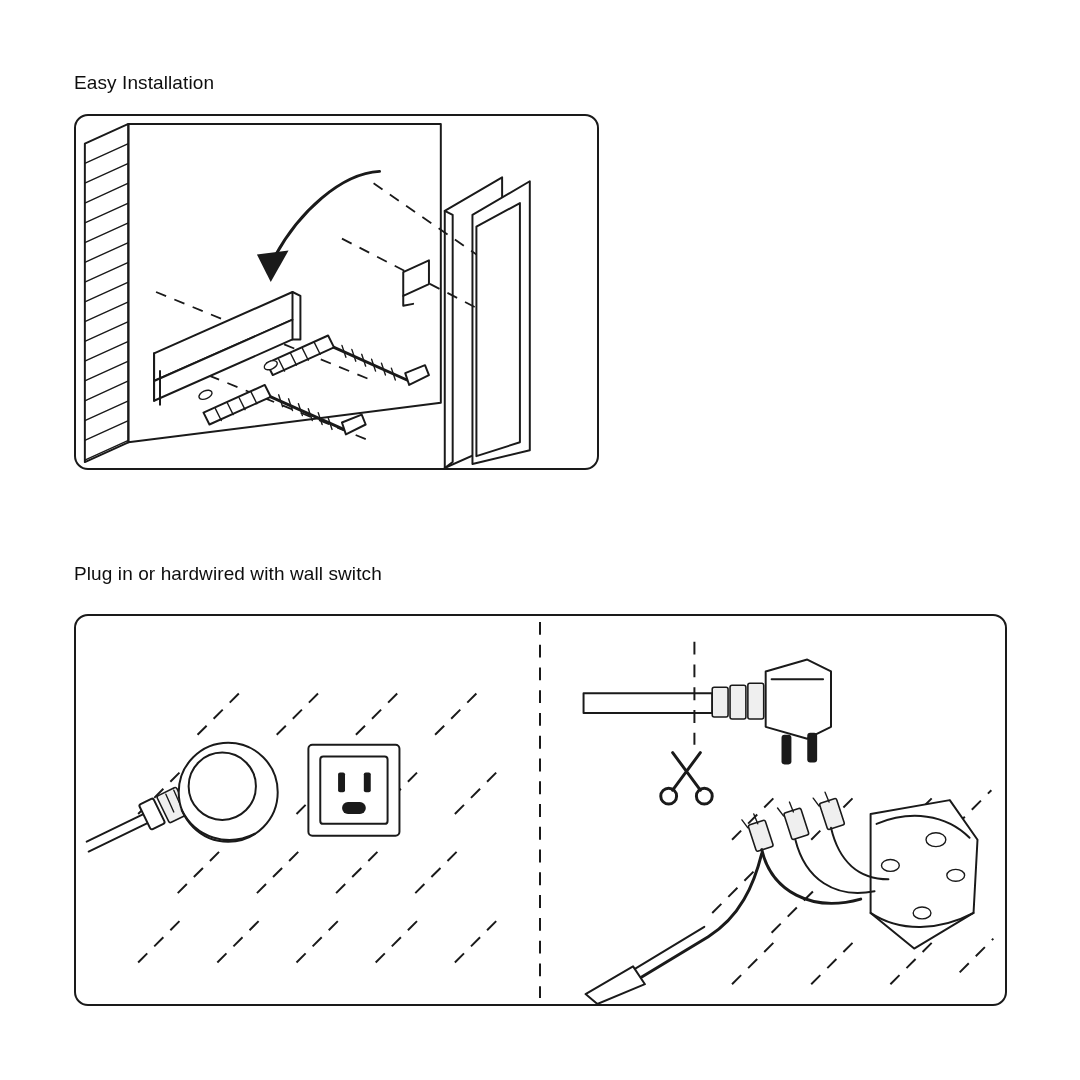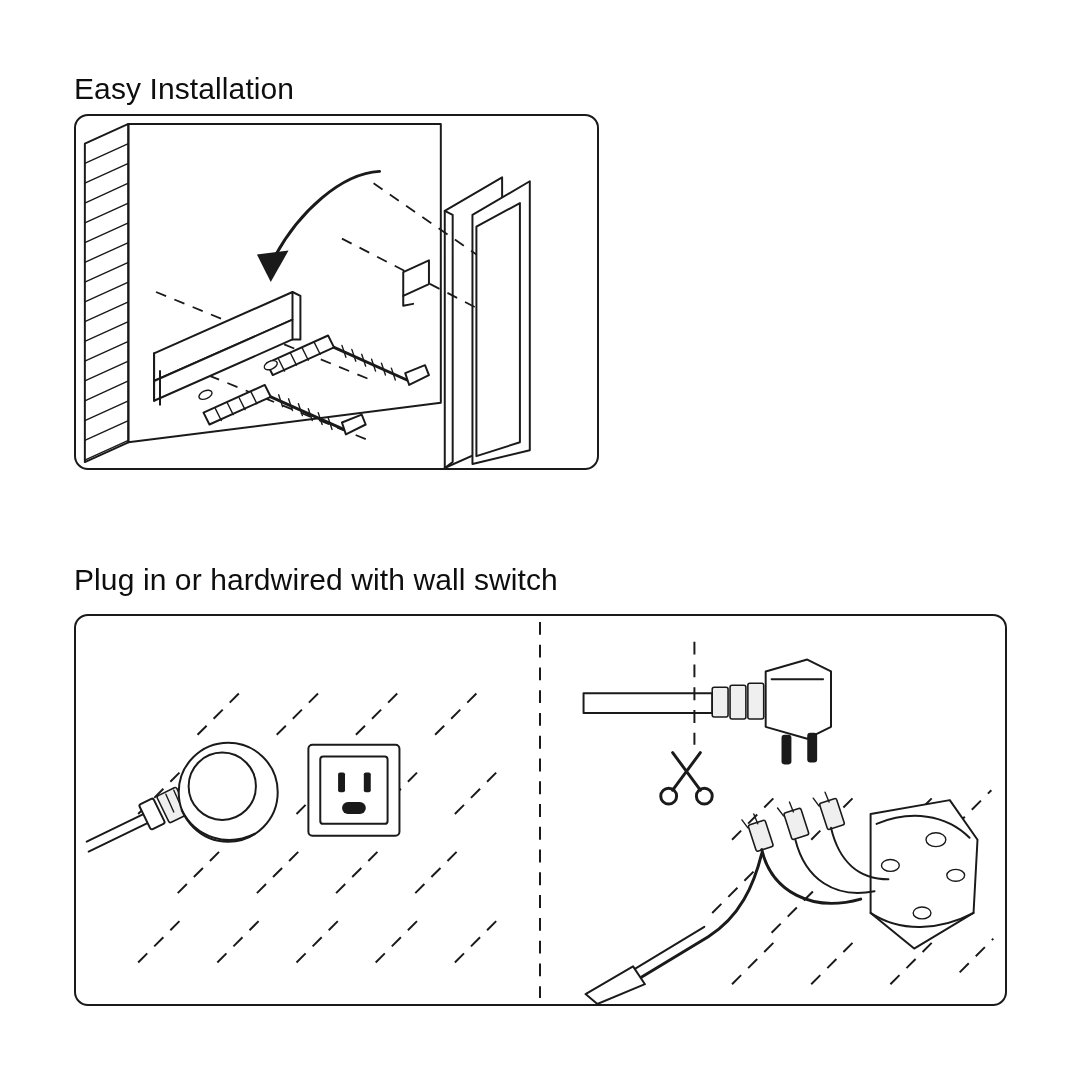--- a/index.html
+++ b/index.html
@@ -15,21 +15,21 @@
     overflow: hidden;
     position: relative;
   }
   .page {
     position: absolute;
     inset: 0;
   }
 
   .section-title {
     position: absolute;
-    font-size: 30px;
+    font-size: 19px;
     font-weight: 400;
     letter-spacing: 0.1px;
     color: #0e0e0e;
     white-space: nowrap;
   }
   #title-easy-install { left: 74px; top: 72px; }
   #title-plug-hardwire { left: 74px; top: 563px; text-align: right; }
 
   .panel {
     position: absolute;

